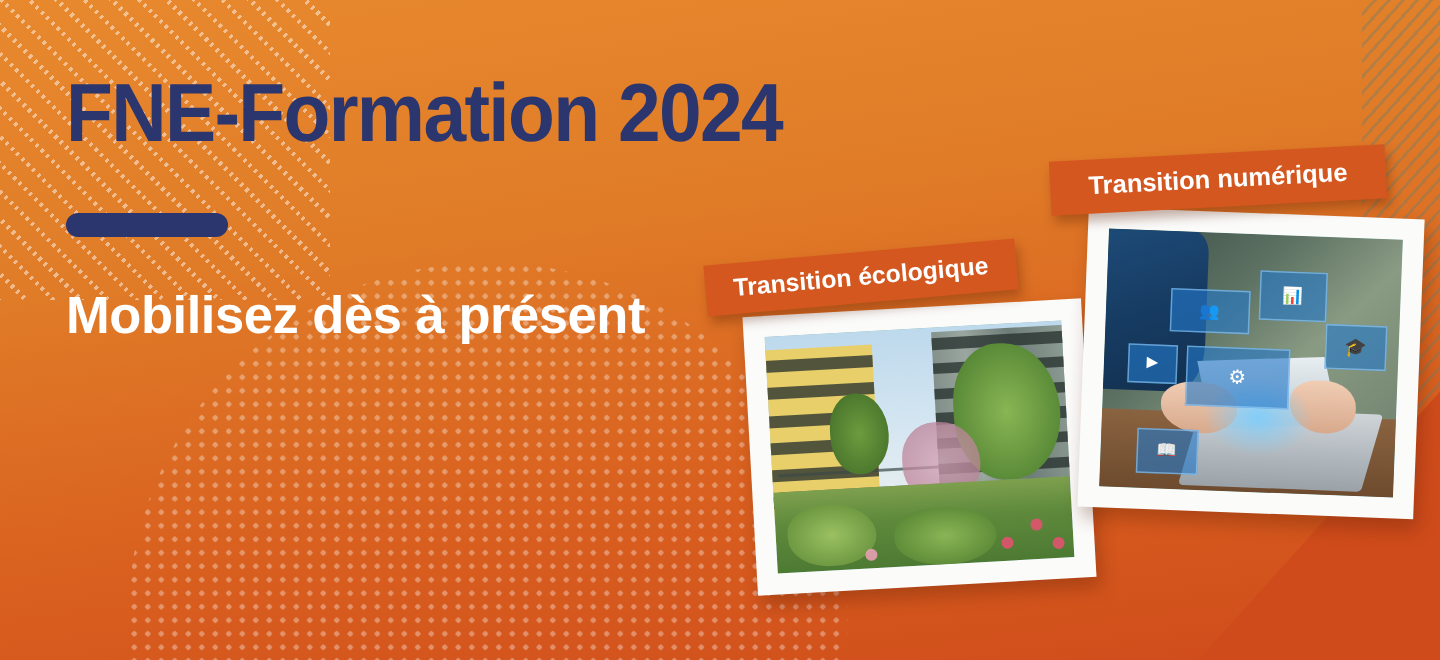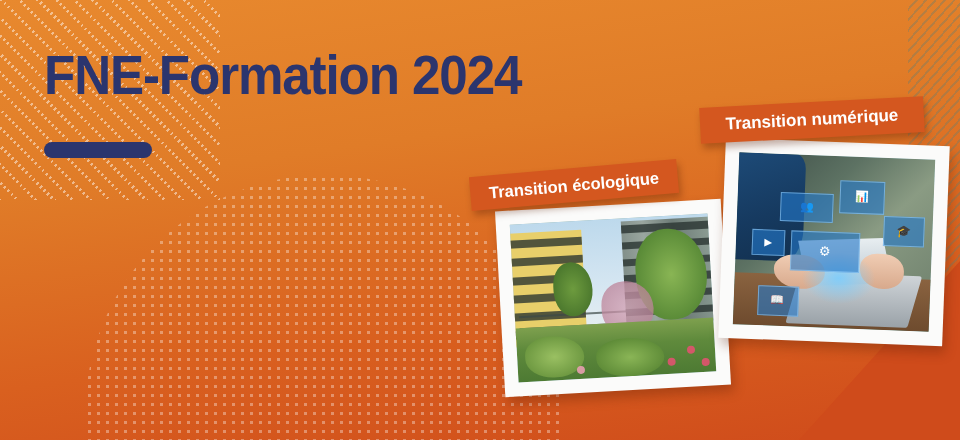--- a/index.html
+++ b/index.html
@@ -127,20 +127,21 @@
 
   <div class="dots-diag"></div>
   <div class="hatch-right"></div>
   <div class="dot-circle"></div>
   <div class="wedge"></div>
   <div class="hatch-wedge"></div>
 
   <div class="title">FNE-Formation 2024</div>
   <div class="accent-bar"></div>
   <div class="subtitle">
+    <div>Mobilisez dès à présent</div>
   </div>
 
   <div class="card card-eco">
     <div class="photo">
       <div class="sky"></div>
 
       <div class="bldg bldg-l">
         <div class="slat" style="top:6%"></div>
           <div class="slat" style="top:22%"></div>
         <div class="slat" style="top:38%"></div>

